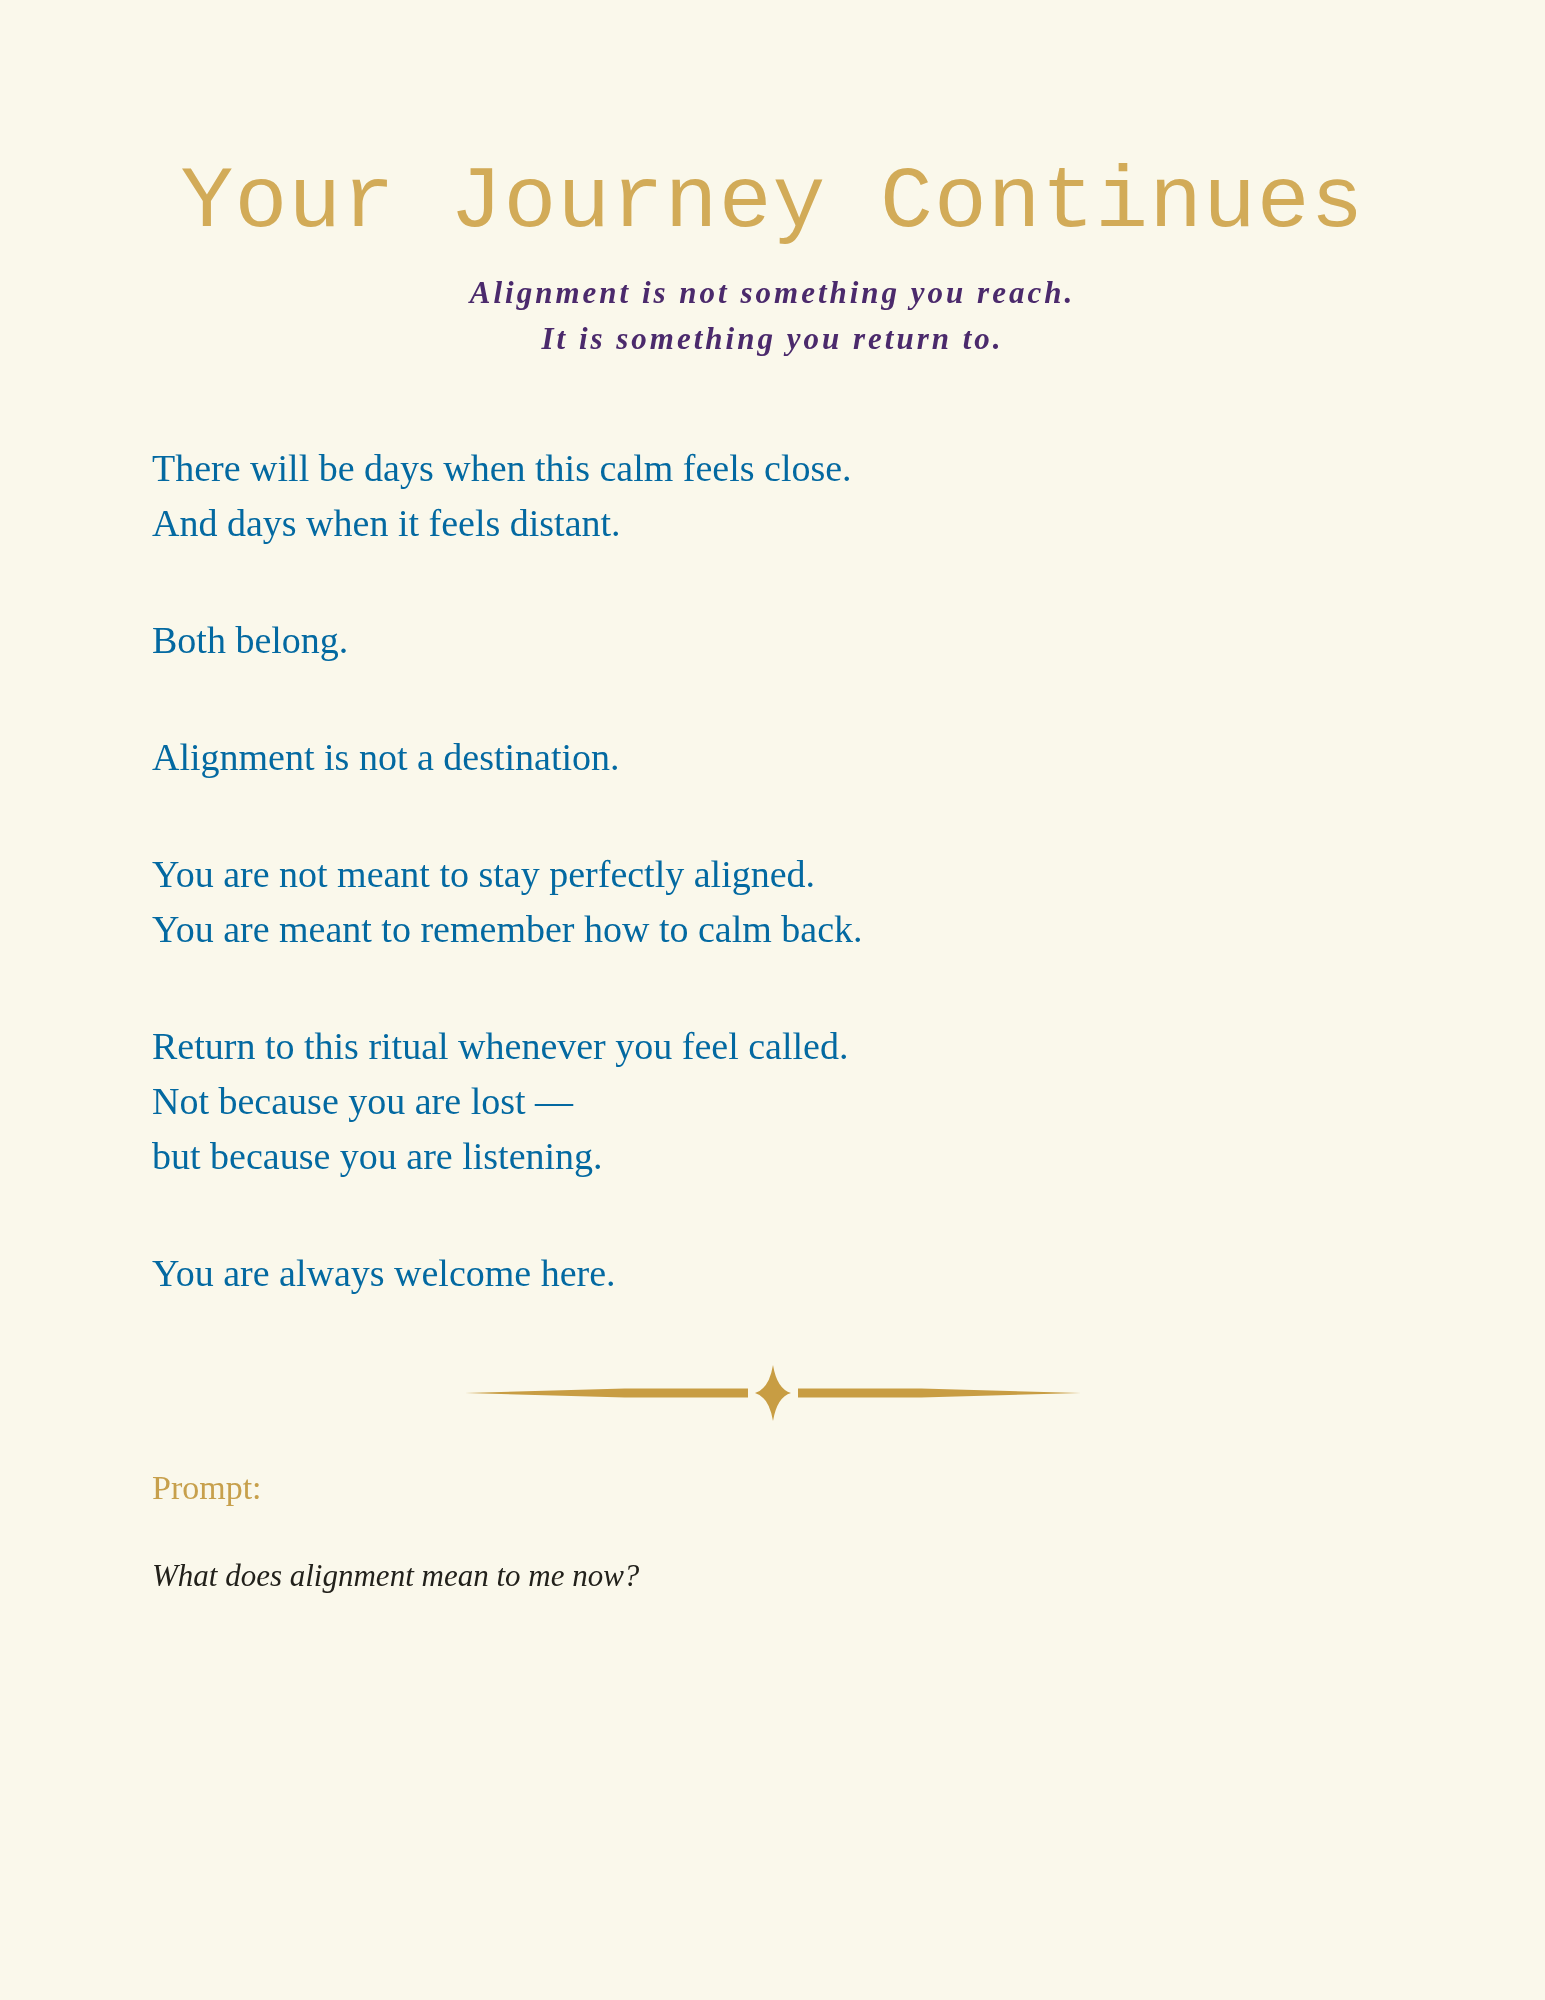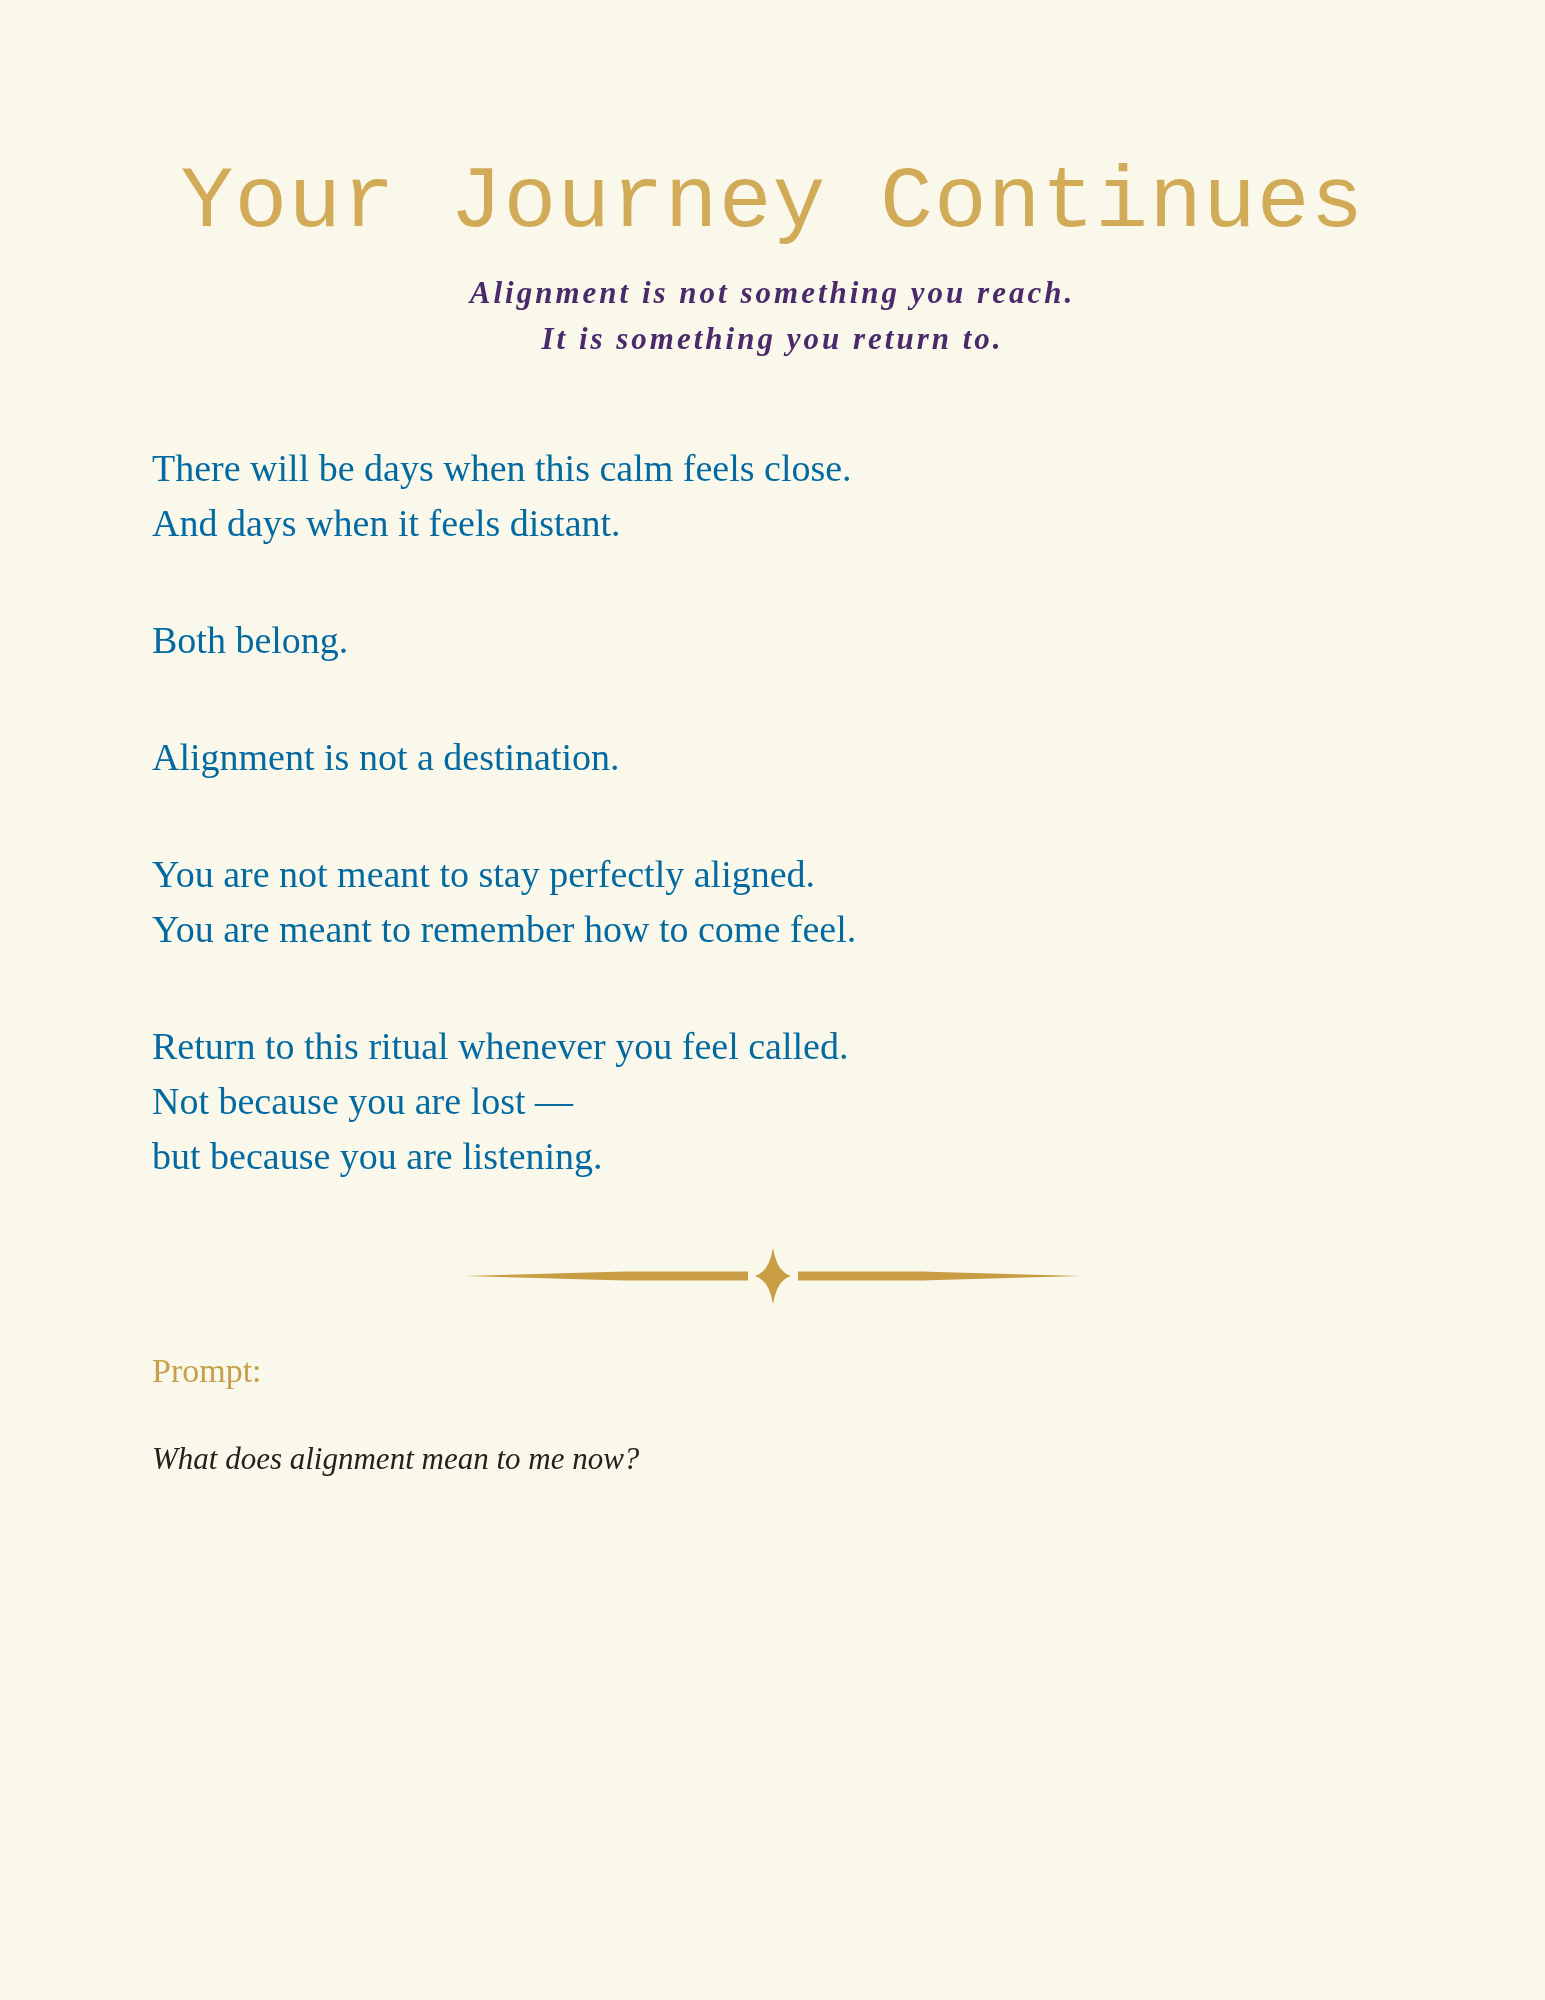--- a/index.html
+++ b/index.html
@@ -89,29 +89,32 @@
     <div class="paragraph">
       <div>Both belong.</div>
     </div>
 
     <div class="paragraph">
       <div>Alignment is not a destination.</div>
     </div>
 
     <div class="paragraph">
       <div>You are not meant to stay perfectly aligned.</div>
-      <div>You are meant to remember how to come feel.</div>
+      <div>You are meant to remember how to calm back.</div>
     </div>
 
     <div class="paragraph">
       <div>Return to this ritual whenever you feel called.</div>
       <div>Not because you are lost —</div>
       <div>but because you are listening.</div>
     </div>
 
+    <div class="paragraph">
+      <div>You are always welcome here.</div>
+    </div>
 
   </div>
 
   <div class="divider">
     <svg width="616" height="60" viewBox="0 0 616 60">
       <polygon points="0,30 160,25.5 283,25.5 283,34.5 160,34.5" fill="#c89d43"></polygon>
       <path d="M 308 2 Q 312 26 326 30 Q 312 34 308 58 Q 304 34 290 30 Q 304 26 308 2 Z" fill="#c89d43"></path>
       <polygon points="616,30 456,25.5 333,25.5 333,34.5 456,34.5" fill="#c89d43"></polygon>
     </svg>
   </div>

